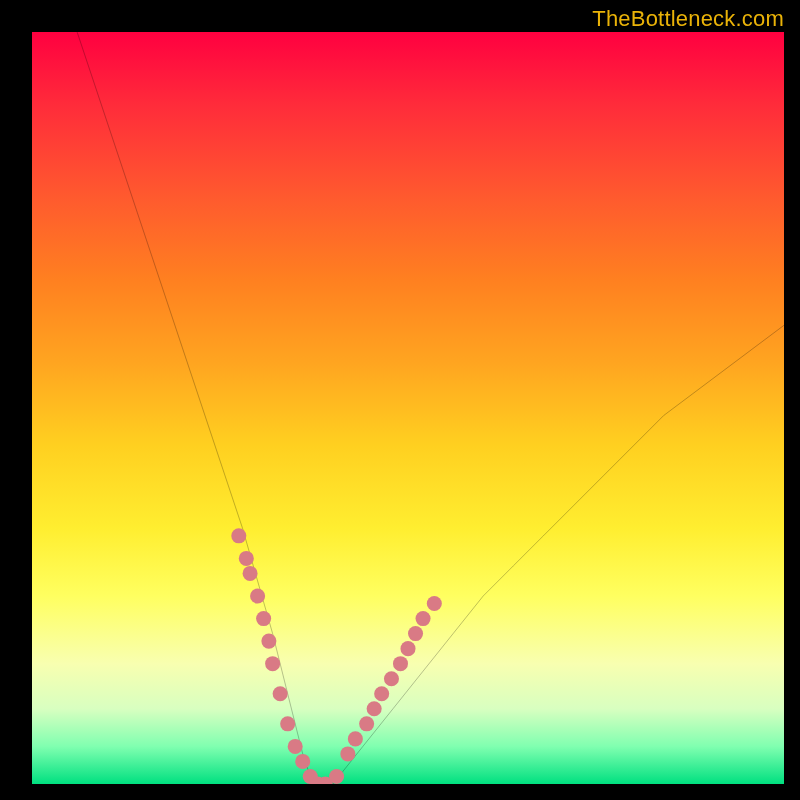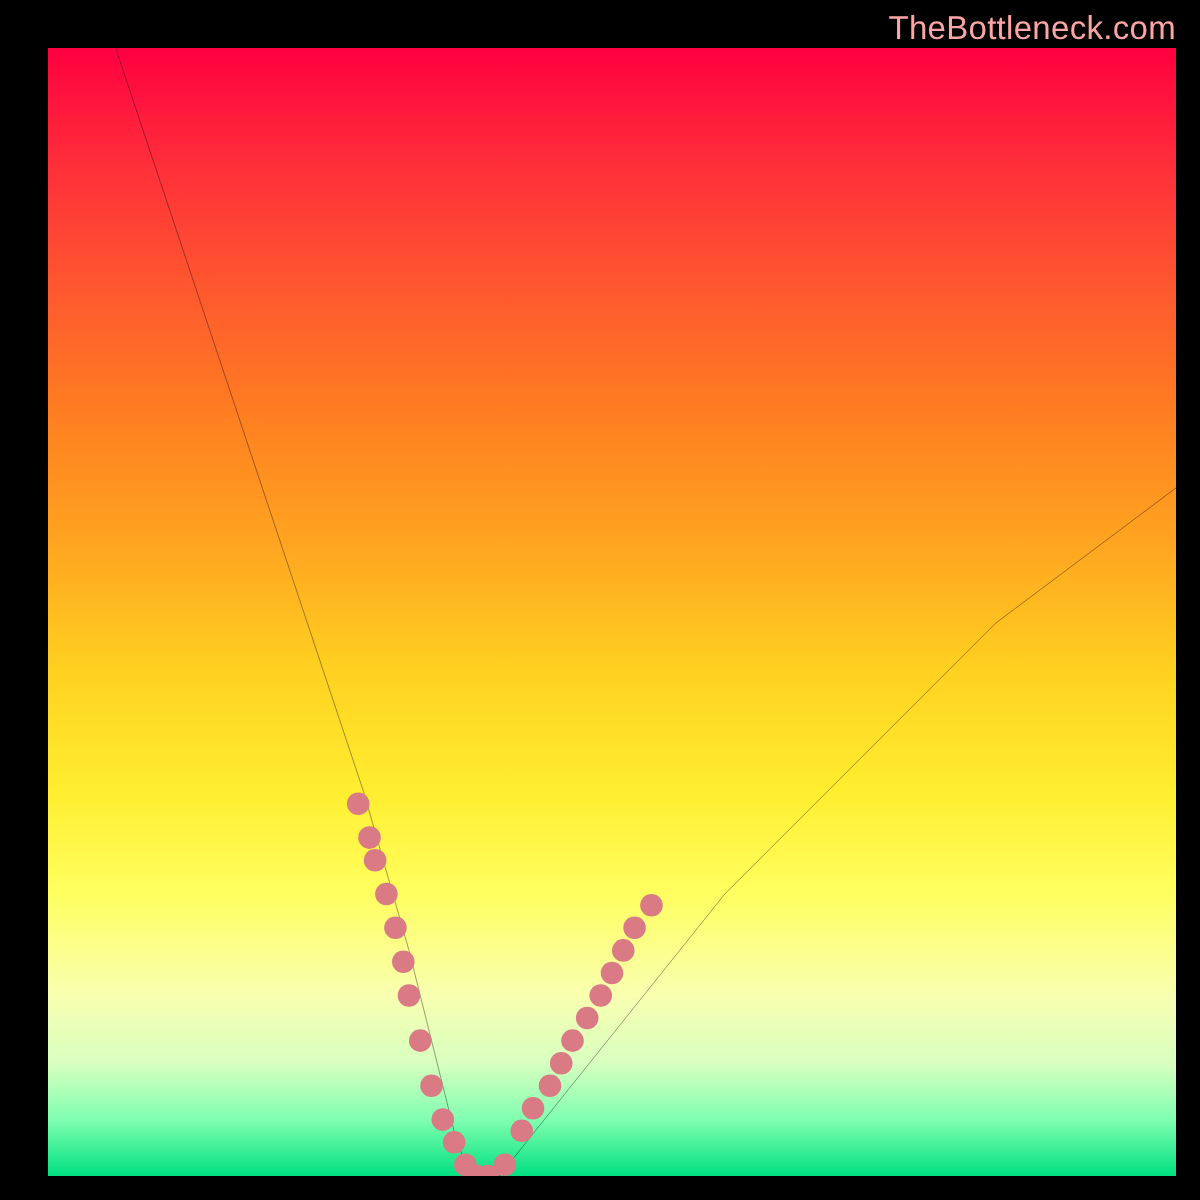--- a/index.html
+++ b/index.html
@@ -36,21 +36,21 @@
     width: 752px;
     height: 752px;
     pointer-events: none;
   }
   .watermark {
     position: absolute;
     top: 6px;
     right: 16px;
     font-family: Arial, Helvetica, sans-serif;
     font-size: 22px;
-    color: #fca5a5;
+    color: #eab308;
     letter-spacing: 0.2px;
   }
 </style>
 </head>
 <body>
 
 <div class="frame">
   <div class="plot-area"></div>
 
   <svg class="overlay" viewBox="0 0 100 100" preserveAspectRatio="none">

